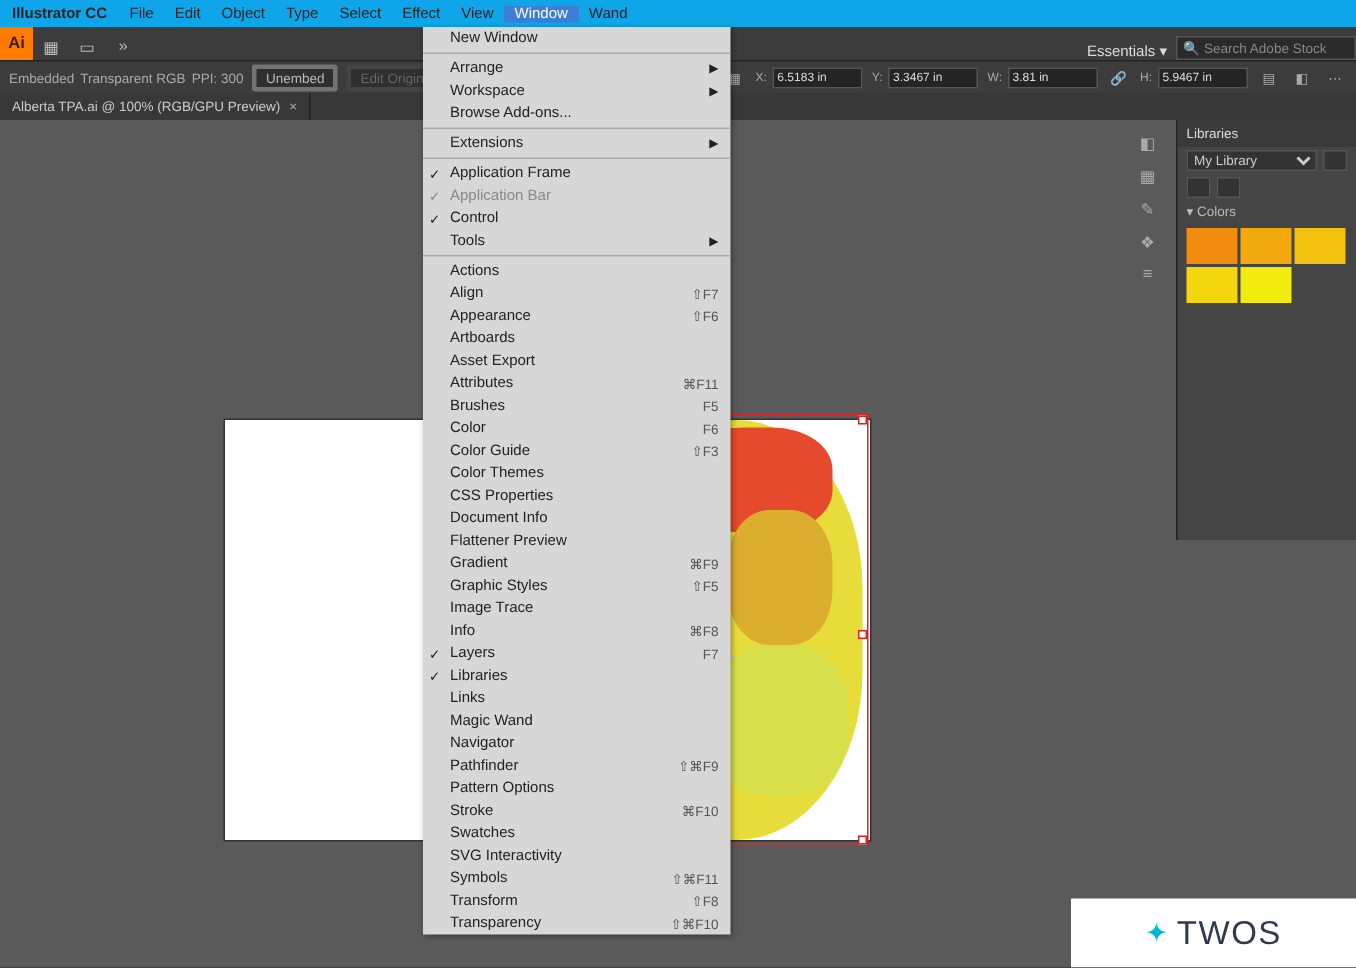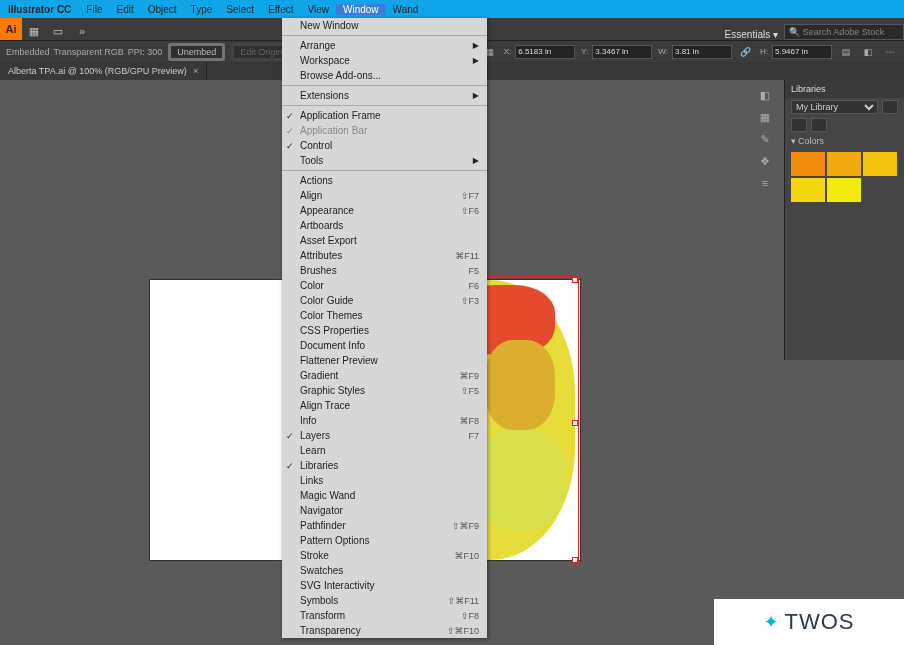--- a/index.html
+++ b/index.html
@@ -285,33 +285,30 @@
     </div>
     <div class="mi">
       <span>Gradient</span>
       <span class="sc">⌘F9</span>
     </div>
     <div class="mi">
       <span>Graphic Styles</span>
       <span class="sc">⇧F5</span>
     </div>
     <div class="mi">
-      <span>Align Trace</span>
+      <span>Image Trace</span>
     </div>
     <div class="mi">
       <span>Info</span>
       <span class="sc">⌘F8</span>
     </div>
     <div class="mi">
       <span class="chk">✓</span>
       <span>Layers</span>
       <span class="sc">F7</span>
-    </div>
-    <div class="mi">
-      <span>Learn</span>
     </div>
     <div class="mi">
       <span class="chk">✓</span>
       <span>Libraries</span>
     </div>
     <div class="mi">
       <span>Links</span>
     </div>
     <div class="mi">
       <span>Magic Wand</span>

